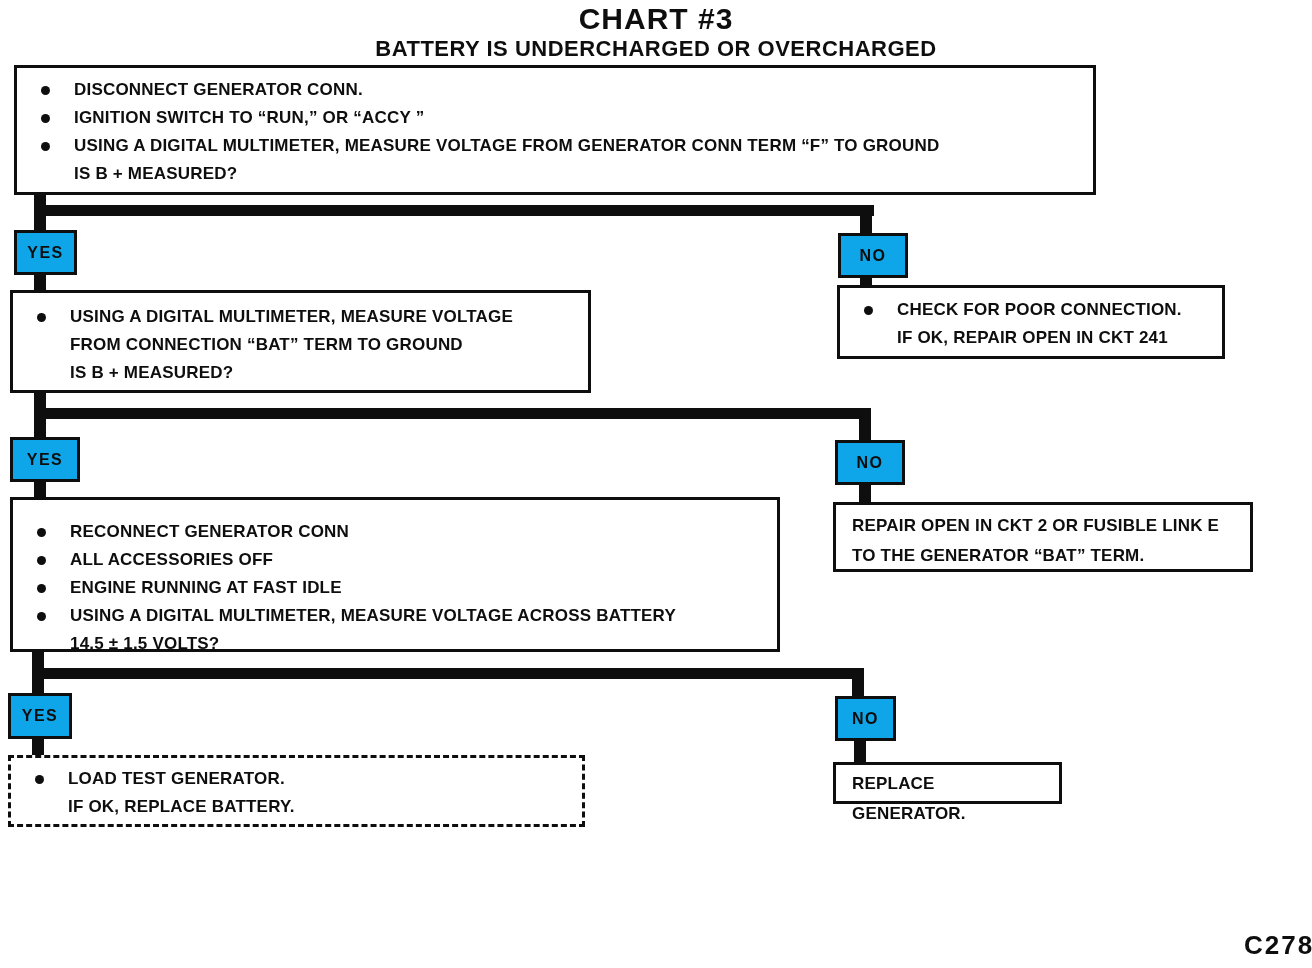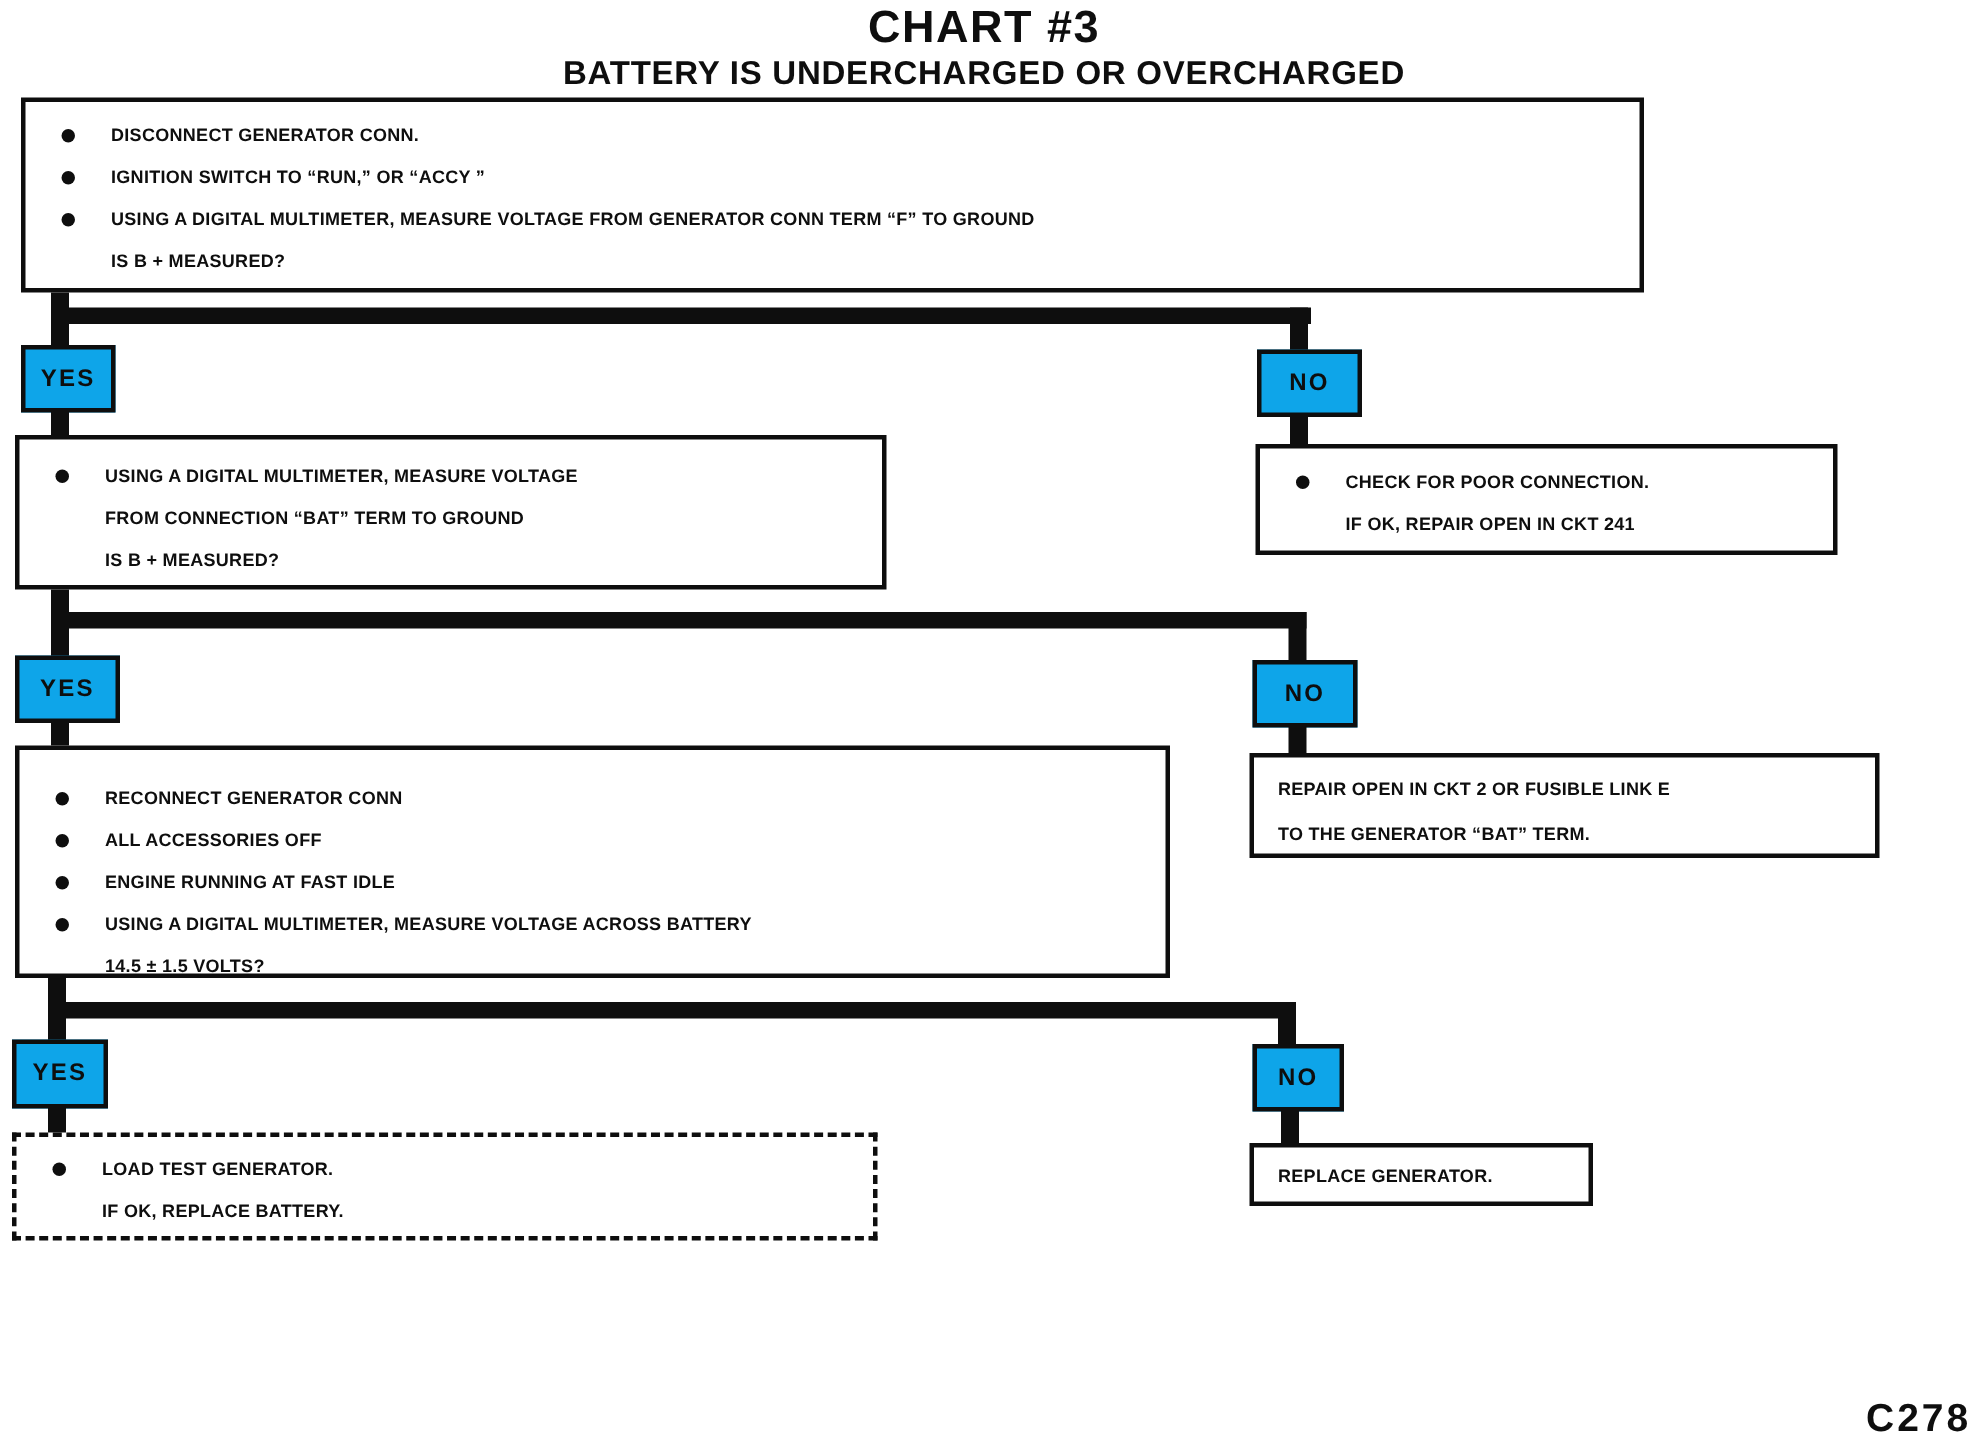--- a/index.html
+++ b/index.html
@@ -19,21 +19,21 @@
     text-align:center;font-size:22px;letter-spacing:0.5px;
   }
   .box{
     position:absolute;box-sizing:border-box;
     border:3px solid #0e0e0e;background:#ffffff;
     padding:8px 14px 6px 14px;
   }
   .box.dashed{border:3px dashed #0e0e0e;}
   .line{
     display:flex;align-items:flex-start;
-    font-size:12px;line-height:28px;letter-spacing:0.2px;
+    font-size:17px;line-height:28px;letter-spacing:0.2px;
   }
   .bullet{
     flex:0 0 9px;width:9px;height:9px;border-radius:50%;
     background:#0e0e0e;margin:10px 24px 0 10px;
   }
   .cont{margin-left:43px;}
   .flush{margin-left:2px;line-height:30px;}
   .answer{
     position:absolute;box-sizing:border-box;
     border:3px solid #0e0e0e;background:#0ea5e9;
@@ -92,21 +92,21 @@
       <span>USING A DIGITAL MULTIMETER, MEASURE VOLTAGE</span>
     </div>
     <div class="line cont">
       <span>FROM CONNECTION “BAT” TERM TO GROUND</span>
     </div>
     <div class="line cont">
       <span>IS B + MEASURED?</span>
     </div>
   </div>
 
-  <div class="box" style="left:837px;top:296px;width:388px;height:74px;">
+  <div class="box" style="left:837px;top:285px;width:388px;height:74px;">
     <div class="line">
       <span class="bullet"></span>
       <span>CHECK FOR POOR CONNECTION.</span>
     </div>
     <div class="line cont">
       <span>IF OK, REPAIR OPEN IN CKT 241</span>
     </div>
   </div>
 
   <div class="vline" style="left:34px;top:393px;width:12px;height:46px;"></div>

